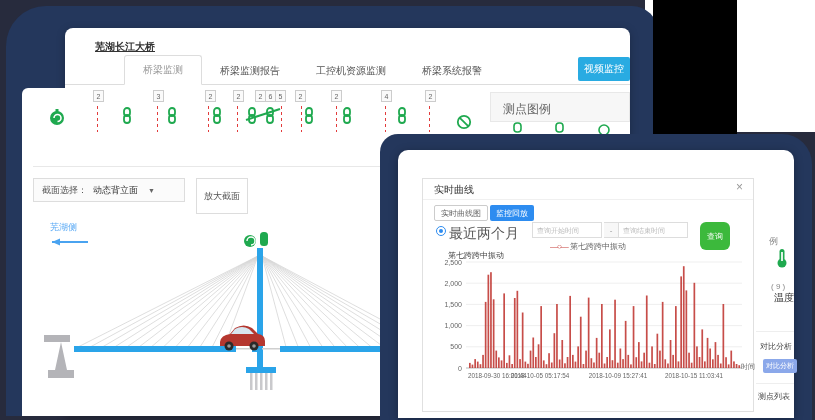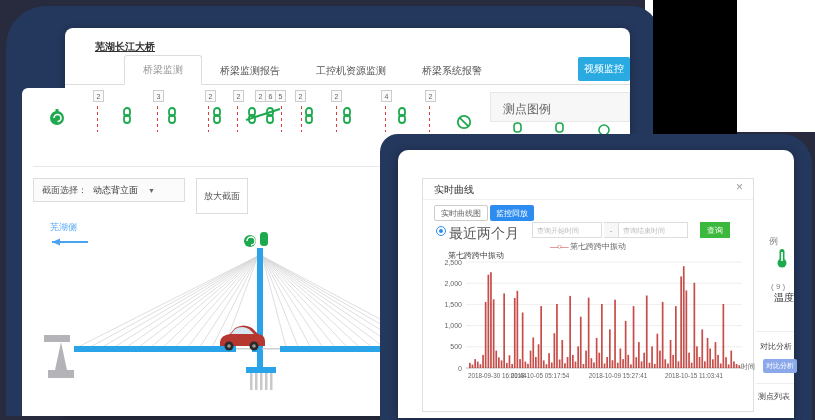--- a/index.html
+++ b/index.html
@@ -40,21 +40,21 @@
   .dlg-close{left:736px;top:180px;font-size:12px;color:#999;cursor:pointer;}
   .dlg-head-line{left:423px;top:199px;width:330px;height:1px;background:#f0f0f0;}
   .mtab1{left:434px;top:205px;width:54px;height:16px;border:1px solid #ccc;box-sizing:border-box;font-size:8px;color:#666;display:flex;align-items:center;justify-content:center;border-radius:2px;cursor:pointer;background:#fff;}
   .mtab2{left:490px;top:205px;width:44px;height:16px;background:#2d8cf0;font-size:8px;color:#fff;display:flex;align-items:center;justify-content:center;border-radius:2px;cursor:pointer;}
   .radio{left:436px;top:226px;width:8px;height:8px;border:1px solid #2d8cf0;border-radius:50%;display:flex;align-items:center;justify-content:center;}
   .radio i{width:4px;height:4px;background:#2d8cf0;border-radius:50%;}
   .radio-lbl{left:449px;top:225px;font-size:14px;color:#555;}
   .m-input{position:absolute;top:222px;height:16px;width:70px;border:1px solid #ddd;font-size:7px;color:#555;padding:0 4px;box-sizing:border-box;font-family:"Liberation Sans",sans-serif;}
   .m-input::placeholder{color:#bbb;}
   .in-sep{left:604px;top:222px;width:14px;height:16px;border:1px solid #ddd;border-left:none;border-right:none;background:#f7f7f7;box-sizing:border-box;font-size:8px;color:#999;display:flex;align-items:center;justify-content:center;}
-  .query-btn{left:700px;top:222px;width:30px;height:16px;background:#3cb93c;color:#fff;font-size:8px;display:flex;align-items:center;justify-content:center;border-radius:0;cursor:pointer;}
+  .query-btn{left:700px;top:222px;width:30px;height:28px;background:#3cb93c;color:#fff;font-size:8px;display:flex;align-items:center;justify-content:center;border-radius:6px;cursor:pointer;}
   .chart-legend{left:422px;top:241px;width:332px;text-align:center;font-size:8px;color:#666;}
   .chart-legend .mark{color:#c23531;letter-spacing:-1px;}
   .chart-title{left:448px;top:250px;font-size:8px;color:#444;}
   .xlabel{left:741px;top:362px;font-size:7px;color:#666;}
   
   .sliver-partial{left:769px;top:235px;font-size:9px;color:#888;}
   .temp-lbl{left:774px;top:271px;font-size:10px;color:#333;margin-top:20px;}
   .temp-cnt{left:771px;top:282px;font-size:8px;color:#888;}
   .sliver-div1{left:756px;top:331px;width:38px;height:1px;background:#eee;}
   .cmp-head{left:760px;top:341px;font-size:8px;color:#444;}

